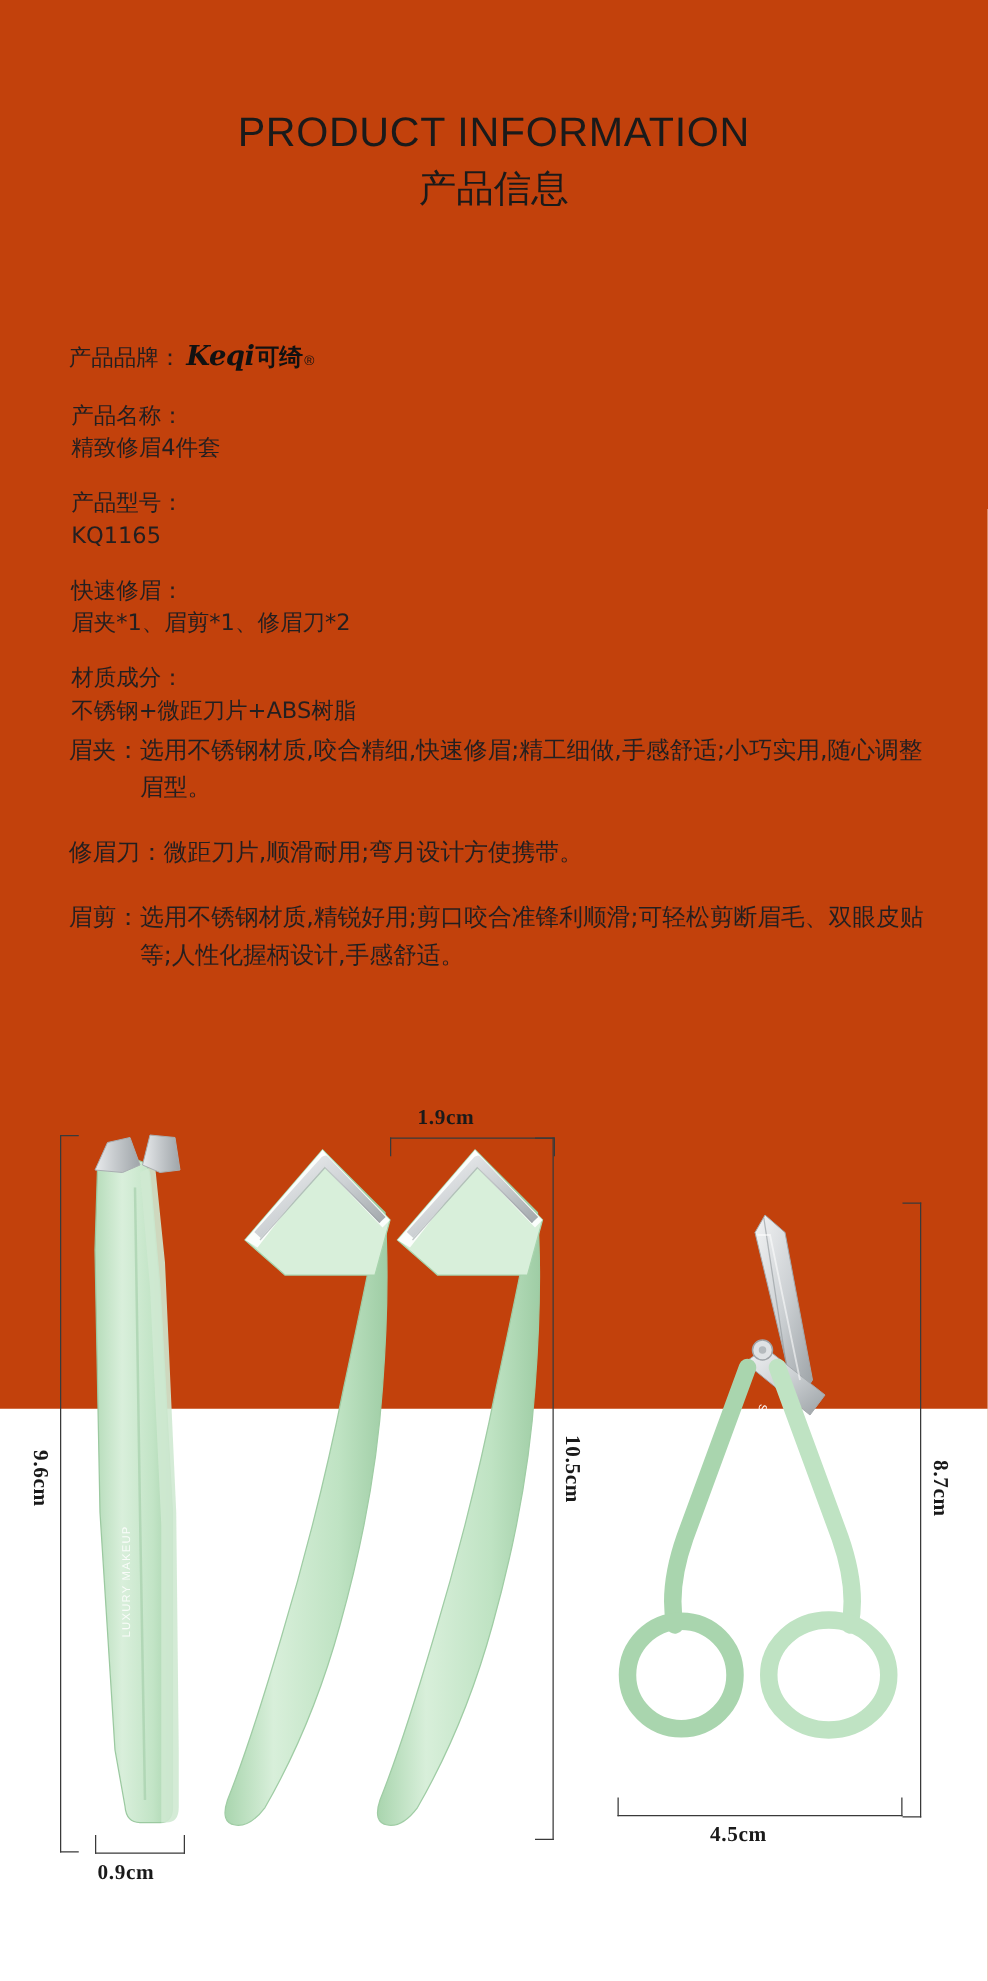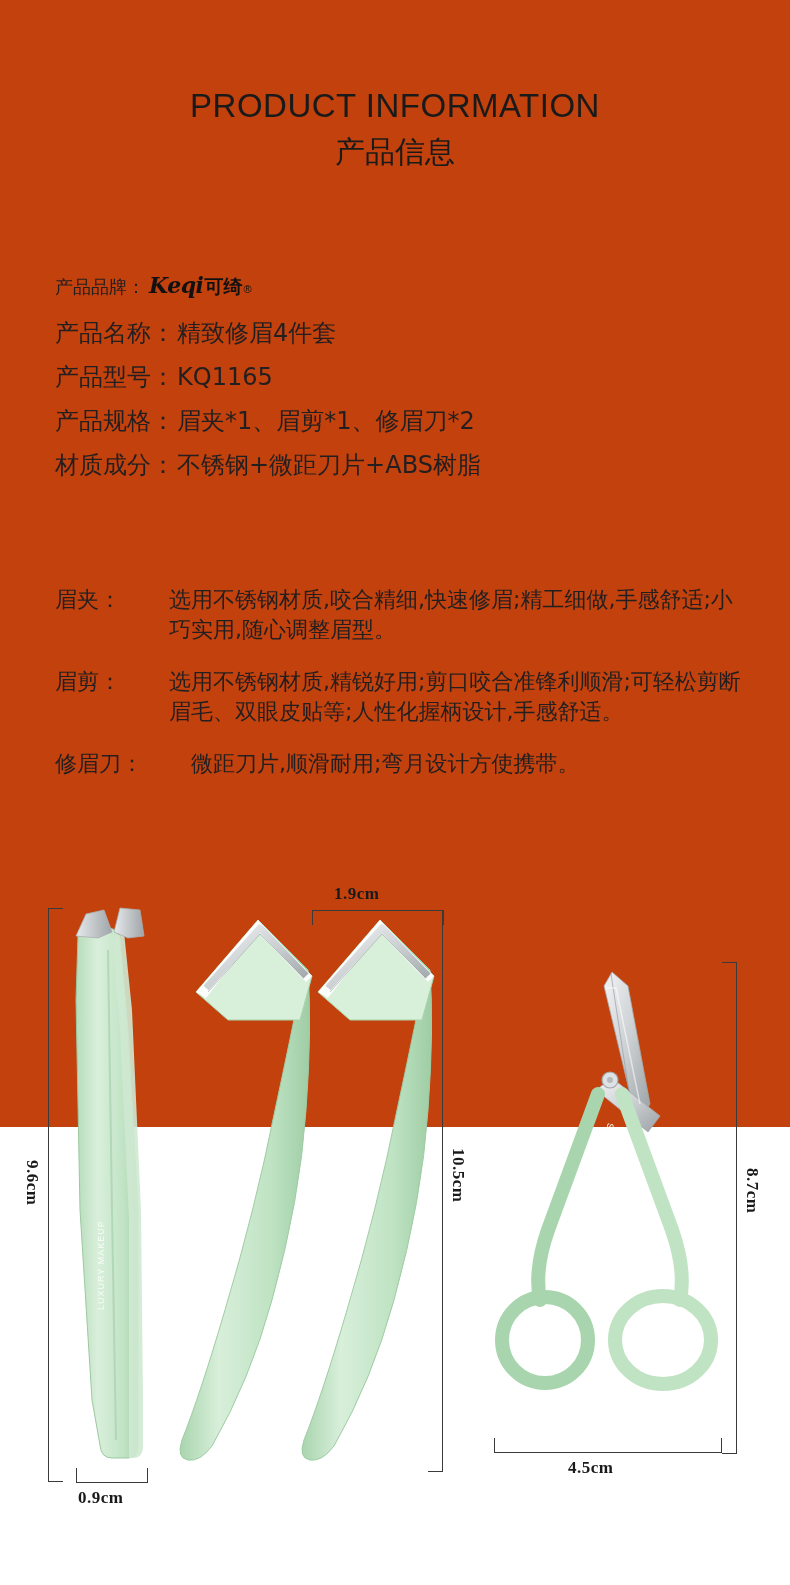--- a/index.html
+++ b/index.html
@@ -52,23 +52,24 @@
   .specs {
     position: absolute;
     top: 272px;
     left: 55px;
     width: 690px;
   }
   .spec-row {
     display: flex;
     align-items: baseline;
     margin-bottom: 18px;
-    font-size: 24px;
+    font-size: 18px;
     line-height: 26px;
     font-family: "DejaVu Sans", "Liberation Sans", sans-serif;
+    flex-direction: column;
   }
   .spec-label {
     white-space: nowrap;
     color: #231f20;
   }
   .spec-value {
     color: #231f20;
     margin-left: 2px;
   }
   
@@ -112,24 +113,23 @@
   .descriptions {
     position: absolute;
     top: 585px;
     left: 55px;
     width: 690px;
   }
   .desc-row {
     display: flex;
     align-items: flex-start;
     margin-bottom: 22px;
-    font-size: 22px;
+    font-size: 19px;
     line-height: 30px;
     font-family: "DejaVu Sans", "Liberation Sans", sans-serif;
-    gap: 48px;
   }
   .desc-label {
     white-space: nowrap;
     flex: 0 0 auto;
   }
   .desc-text {
     flex: 1 1 auto;
   }
 
   
@@ -207,42 +207,42 @@
       <span class="spec-label">产品名称：</span>
       <span class="spec-value">精致修眉4件套</span>
     </div>
 
     <div class="spec-row">
       <span class="spec-label">产品型号：</span>
       <span class="spec-value">KQ1165</span>
     </div>
 
     <div class="spec-row">
-      <span class="spec-label">产品规格：</span>
+      <span class="spec-label">快速修眉：</span>
       <span class="spec-value">眉夹*1、眉剪*1、修眉刀*2</span>
     </div>
 
     <div class="spec-row">
       <span class="spec-label">材质成分：</span>
       <span class="spec-value">不锈钢+微距刀片+ABS树脂</span>
     </div>
   </div>
 
   <div class="descriptions">
     <div class="desc-row">
       <span class="desc-label">眉夹：</span>
       <span class="desc-text">选用不锈钢材质,咬合精细,快速修眉;精工细做,手感舒适;小巧实用,随心调整眉型。</span>
     </div>
     <div class="desc-row">
+      <span class="desc-label">修眉刀：</span>
+      <span class="desc-text">微距刀片,顺滑耐用;弯月设计方使携带。</span>
+    </div>
+    <div class="desc-row">
       <span class="desc-label">眉剪：</span>
       <span class="desc-text">选用不锈钢材质,精锐好用;剪口咬合准锋利顺滑;可轻松剪断眉毛、双眼皮贴等;人性化握柄设计,手感舒适。</span>
-    </div>
-    <div class="desc-row">
-      <span class="desc-label">修眉刀：</span>
-      <span class="desc-text">微距刀片,顺滑耐用;弯月设计方使携带。</span>
     </div>
   </div>
 
   <div class="photo">
 
     <svg width="790" height="640" viewBox="0 0 790 640" style="position:absolute; top:0; left:0;">
       <defs>
         <linearGradient id="mintV" x1="0" y1="0" x2="1" y2="0">
           <stop offset="0%" stop-color="#b6dcba"></stop>
           <stop offset="35%" stop-color="#d9efdb"></stop>

